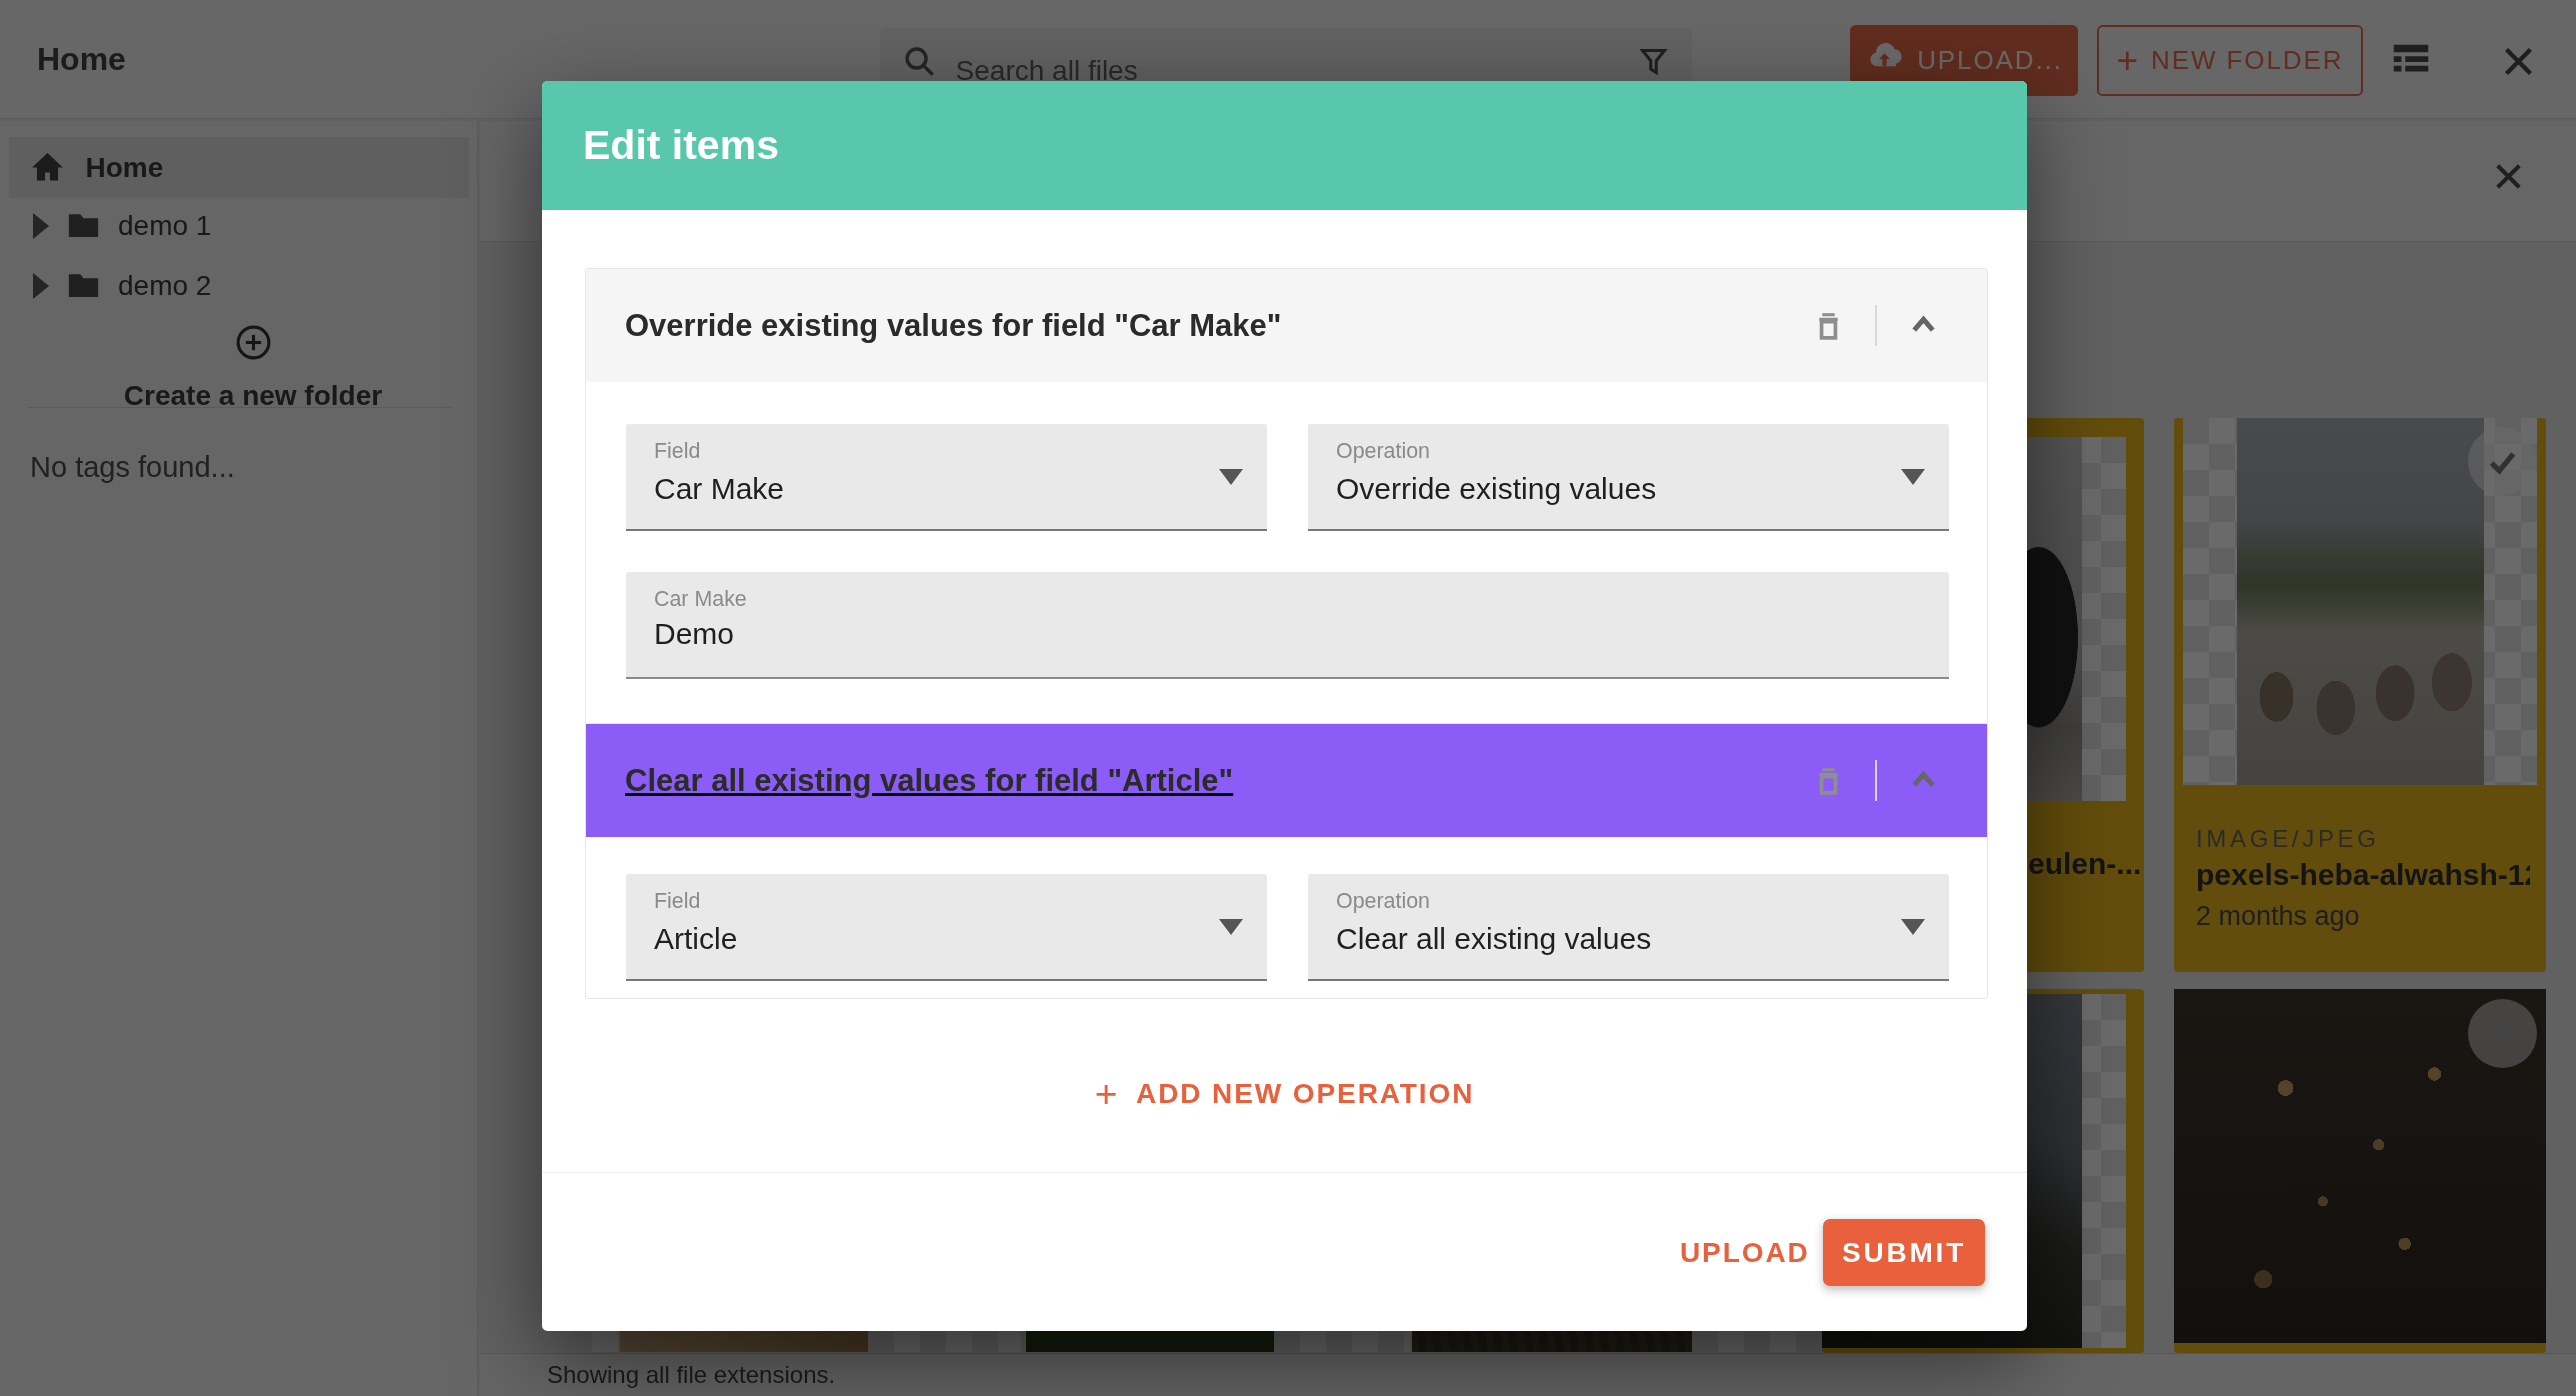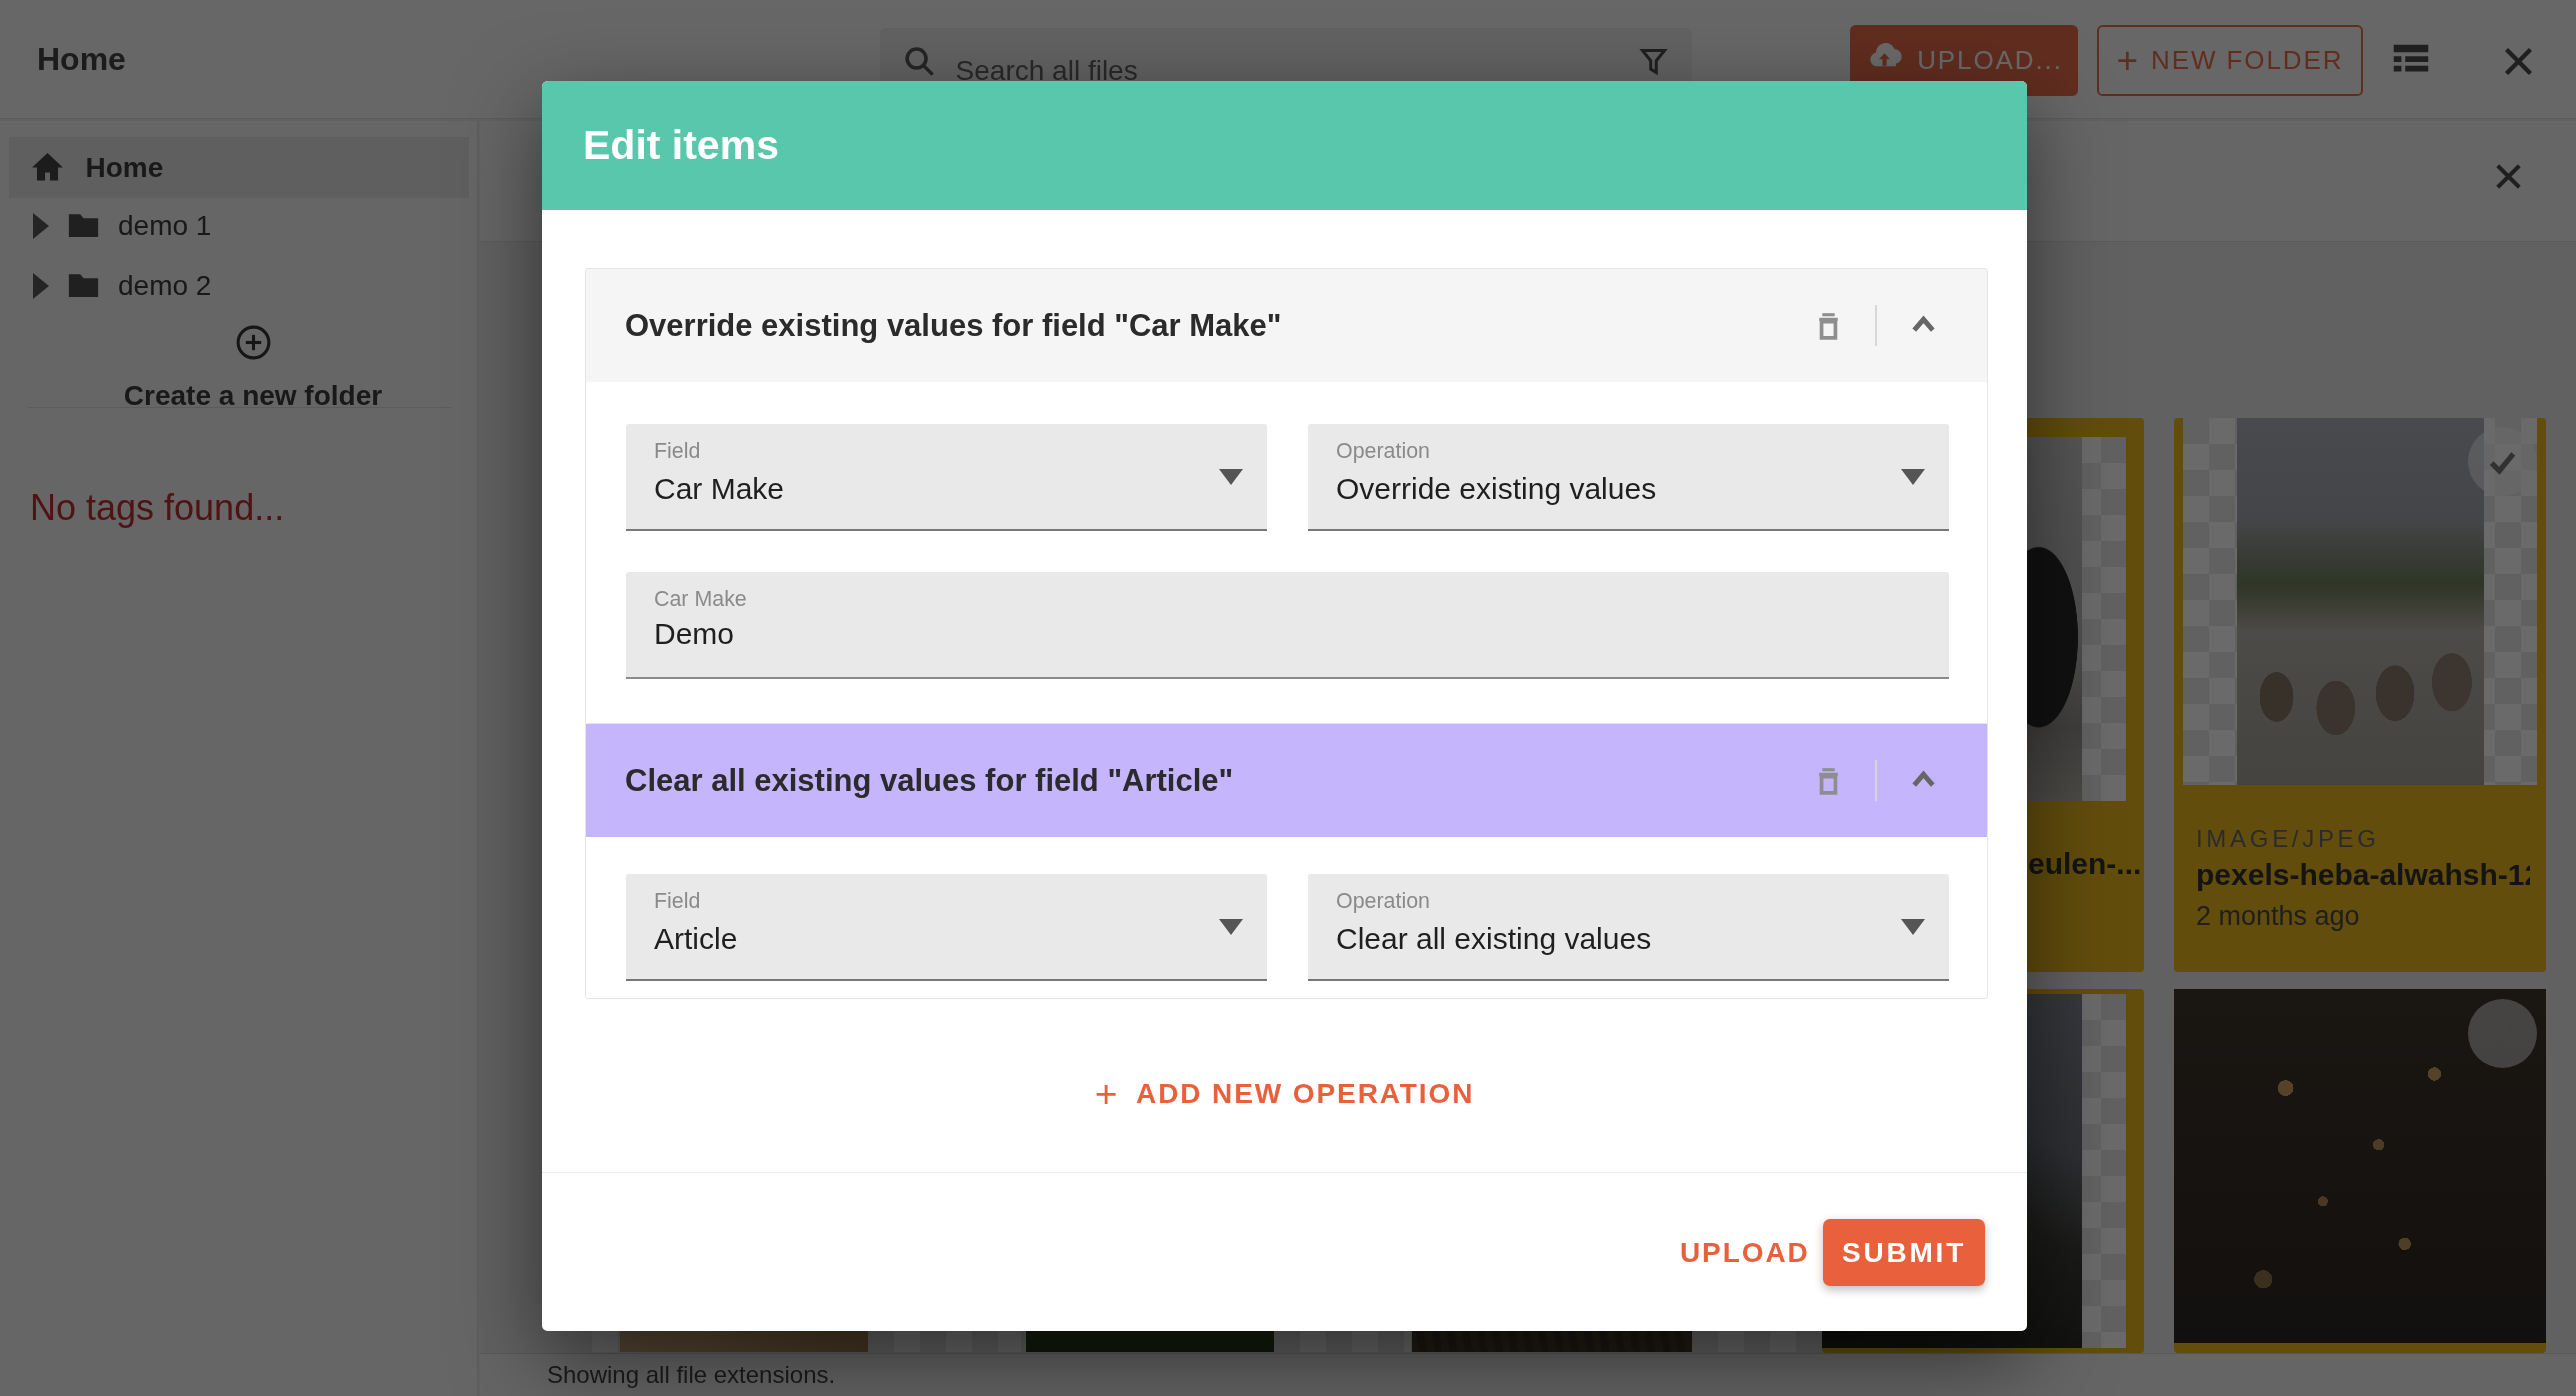--- a/index.html
+++ b/index.html
@@ -20,21 +20,21 @@
                    border-radius:5.6px; color:#e8603c; font-size:26px; letter-spacing:1.9px; justify-content:center; gap:11px; }
   .icon-btn { color:#3a3a3a; background:none; border:none; }
 
   .sidebar { left:0; top:121px; width:478px; height:1276px; background:#f3f3f3; border-right:1.9px solid #dcdcdc; }
   .side-row { position:absolute; left:0; width:478px; height:59px; display:flex; align-items:center; color:#2b2b2b; font-size:28px; }
   .side-home { left:9.3px; top:16px; width:460px; height:61px; background:#e3e3e3; font-weight:700; padding-left:18.6px; gap:18.6px; }
   .tree-row { gap:15px; padding-left:33px; }
   .caret { width:0; height:0; border-top:13px solid transparent; border-bottom:13px solid transparent; border-left:16.7px solid #4a4a4a; }
   .side-create { gap:16.7px; padding-left:28px; font-weight:700;flex-direction:column; }
   .side-divider { left:28px; top:286px; width:423px; height:0; border-top:1.9px solid #d7d7d7; }
-  .no-tags { left:30px; top:330px; font-size:36px; color:#b91c1c;margin-top:36px; }
+  .no-tags { left:30px; top:330px; font-size:29px; color:#404040; }
 
   .sel-strip { left:480px; top:121px; width:2096px; height:121px; background:#f4f4f4; border-bottom:1.9px solid #d8d8d8; }
   .content { left:480px; top:243px; width:2096px; height:1110px; background:#e7e7e7; }
 
   .card { position:absolute; background:#eab308; border-radius:3.7px; }
   .checker { background:repeating-conic-gradient(#ffffff 0% 25%, #e7e7e7 0% 50%); background-size:52px 52px; }
   .badge { position:absolute; width:69px; height:69px; border-radius:50%; background:rgba(255,255,255,.55);
            display:flex; align-items:center; justify-content:center; }
   .photo { position:absolute; }
   .ph-penguin { background: radial-gradient(ellipse 65px 149px at 82% 55%, #151515 0 60%, transparent 61%),
@@ -68,21 +68,21 @@
   
   .overlay { left:0; top:0; width:2576px; height:1397px; background:rgba(15,15,15,.62); }
   .modal { left:542px; top:81px; width:1485px; height:1250px; background:#fff; border-radius:5.6px;
            box-shadow:0 28px 84px rgba(0,0,0,.5); overflow:hidden; }
   .modal-header { left:0; top:0; width:1485px; height:129px; background:#58c7ab; }
   .modal-title { left:41px; top:41px; font-size:41px; font-weight:700; color:#fff; }
 
   .op-card { position:absolute; left:43px; width:1403px; border:0.9px solid #e6e6e6; border-radius:2.8px; background:#fff; }
   .op-head { position:relative; width:100%; height:113px; display:flex; align-items:center; }
   .op-head-1 { background:#f5f5f5; }
-  .op-head-2 { background:#c4b5fd; }
+  .op-head-2 { background:#8b5cf6;text-decoration:underline; }
   .op-title { margin-left:39px; font-size:31px; font-weight:700; color:#2b2b2b; }
   .head-tools { position:absolute; right:45px; display:flex; align-items:center; gap:28px; }
   .vline { width:1.9px; height:41px; background:#d8d8d8; }
 
   .sel { position:absolute; height:107px; background:#e9e9e9; border-bottom:2.8px solid #777; border-radius:2.8px 2.8px 0 0; }
   .sel-label { position:absolute; left:28px; top:15px; font-size:21.4px; color:#8a8a8a; }
   .sel-value { position:absolute; left:28px; top:48px; font-size:30px; color:#1f1f1f; white-space:nowrap; }
   .sel-caret { position:absolute; right:24px; top:45px; width:0; height:0;
                border-left:12px solid transparent; border-right:12px solid transparent; border-top:16px solid #555; }
   .text-field { position:absolute; height:107px; background:#e9e9e9; border-bottom:2.8px solid #8a8a8a; border-radius:2.8px 2.8px 0 0; }

